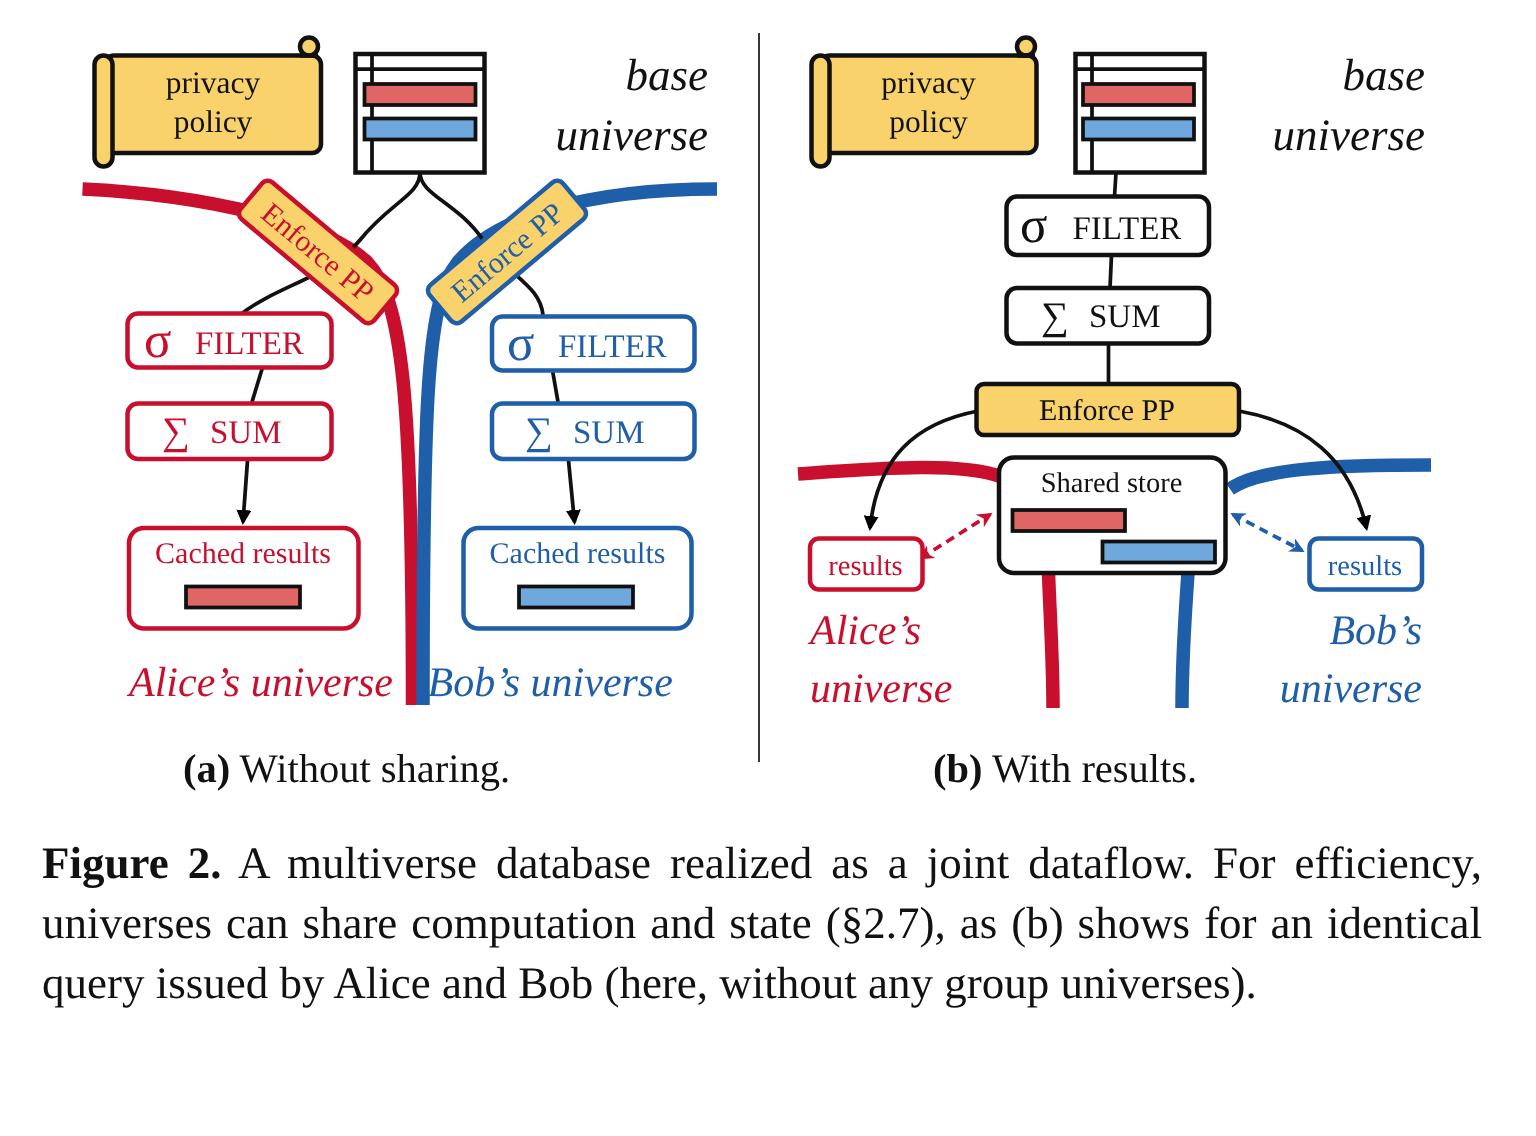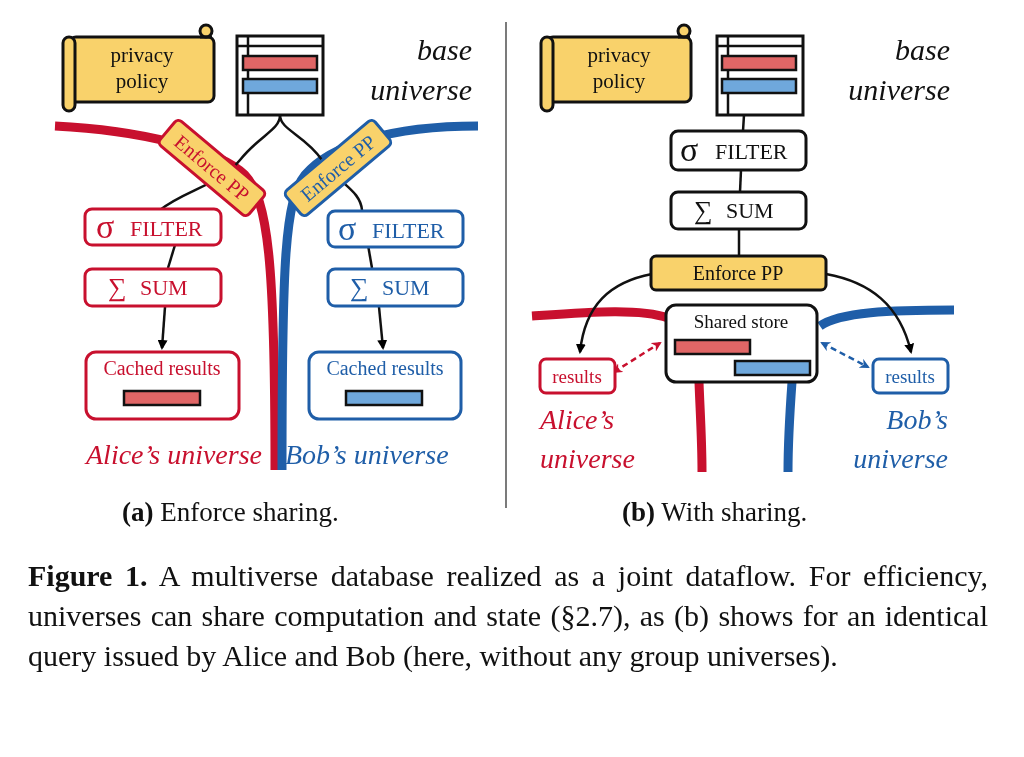--- a/index.html
+++ b/index.html
@@ -180,16 +180,16 @@
       <text class="t" x="910" y="383" font-size="19" text-anchor="middle" fill="#1f5ea8">results</text>
     </g>
 
     <text class="t" x="540" y="429" font-size="28" font-style="italic" fill="#c8102e">Alice’s</text>
     <text class="t" x="540" y="468" font-size="28" font-style="italic" fill="#c8102e">universe</text>
     <text class="t" x="948" y="429" font-size="28" font-style="italic" text-anchor="end" fill="#1f5ea8">Bob’s</text>
     <text class="t" x="948" y="468" font-size="28" font-style="italic" text-anchor="end" fill="#1f5ea8">universe</text>
   </g>
 </svg>
 
-<div class="sub" style="left:122px;"><b>(a)</b><span> Enforce sharing.</span></div>
-<div class="sub" style="left:622px;"><b>(b)</b><span> With sharing.</span></div>
+<div class="sub" style="left:122px;"><b>(a)</b><span> Without sharing.</span></div>
+<div class="sub" style="left:622px;"><b>(b)</b><span> With results.</span></div>
 
-<div class="caption"><b>Figure 1.</b><span> A multiverse database realized as a joint dataflow. For efficiency, universes can share computation and state (§2.7), as (b) shows for an identical query issued by Alice and Bob (here, without any group universes).</span></div>
+<div class="caption"><b>Figure 2.</b><span> A multiverse database realized as a joint dataflow. For efficiency, universes can share computation and state (§2.7), as (b) shows for an identical query issued by Alice and Bob (here, without any group universes).</span></div>
 
 </body></html>

